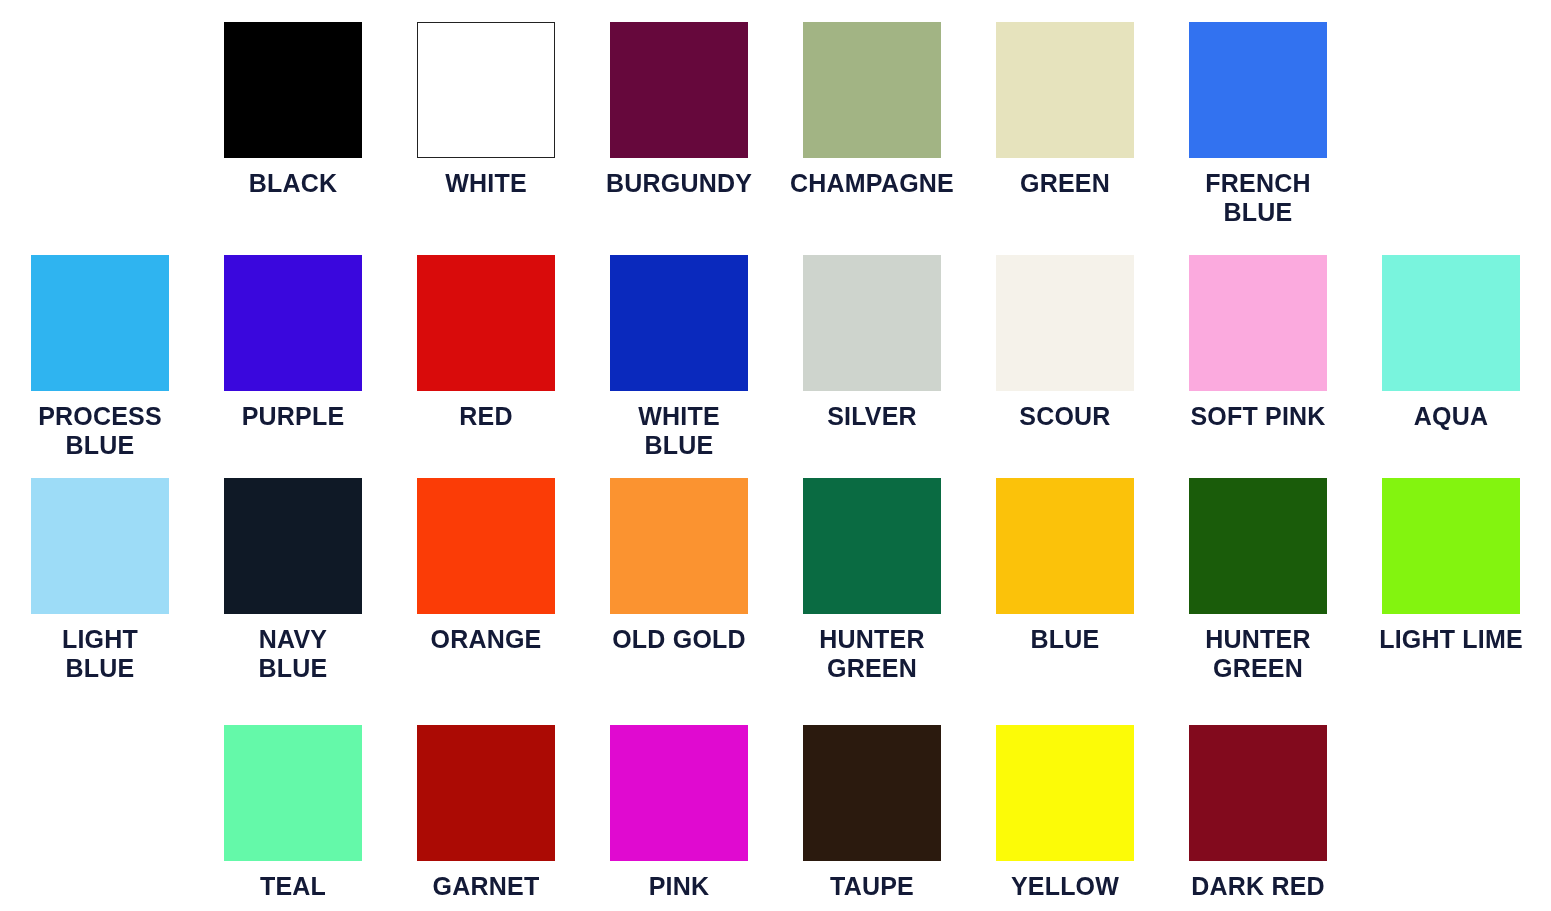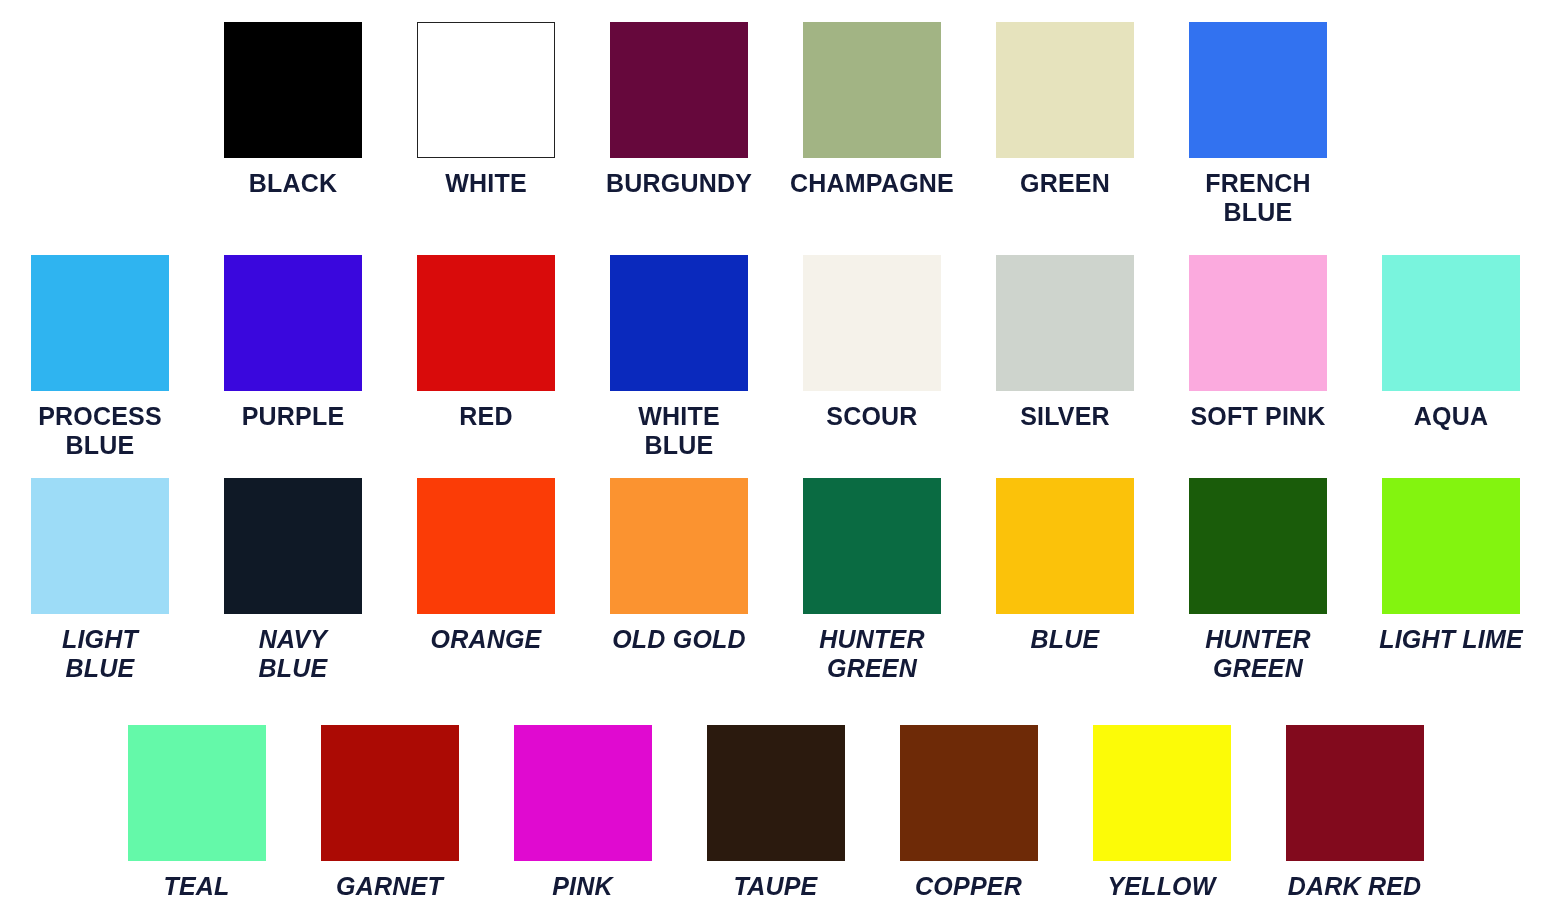--- a/index.html
+++ b/index.html
@@ -50,22 +50,22 @@
     color: #131a37;
     text-align: center;
     line-height: 1.14;
     letter-spacing: 0.2px;
     white-space: pre-line;
     font-family: "Liberation Sans", sans-serif;
   }
   
   #row-0 { top: 22px; }
   #row-1 { top: 255px; }
-  #row-2 { top: 478px; font-style: italic; }
-  #row-3 { top: 725px; font-style: italic; }
+  #row-2 { top: 478px; }
+  #row-3 { top: 725px; }
 </style>
 </head>
 <body>
 
 <div id="chart">
   <div class="swatch-row" id="row-0">
       <div class="swatch-cell">
         <div class="swatch-chip" title="#000000" style="background-color: rgb(0, 0, 0);"></div>
         <div class="swatch-label">BLACK</div>
       </div>
@@ -104,26 +104,26 @@
       <div class="swatch-cell">
         <div class="swatch-chip" title="#d90b0b" style="background-color: rgb(217, 11, 11);"></div>
         <div class="swatch-label">RED</div>
       </div>
       <div class="swatch-cell">
         <div class="swatch-chip" title="#0a29bd" style="background-color: rgb(10, 41, 189);"></div>
         <div class="swatch-label">WHITE
 BLUE</div>
       </div>
       <div class="swatch-cell">
+        <div class="swatch-chip" title="#ced4cd" style="background-color: rgb(206, 212, 205);"></div>
+        <div class="swatch-label">SILVER</div>
+      </div>
+      <div class="swatch-cell">
         <div class="swatch-chip" title="#f5f2ea" style="background-color: rgb(245, 242, 234);"></div>
         <div class="swatch-label">SCOUR</div>
-      </div>
-      <div class="swatch-cell">
-        <div class="swatch-chip" title="#ced4cd" style="background-color: rgb(206, 212, 205);"></div>
-        <div class="swatch-label">SILVER</div>
       </div>
       <div class="swatch-cell">
         <div class="swatch-chip" title="#fbaade" style="background-color: rgb(251, 170, 222);"></div>
         <div class="swatch-label">SOFT PINK</div>
       </div>
       <div class="swatch-cell">
         <div class="swatch-chip" title="#79f4dd" style="background-color: rgb(121, 244, 221);"></div>
         <div class="swatch-label">AQUA</div>
       </div>
     </div>
@@ -176,24 +176,20 @@
       </div>
       <div class="swatch-cell">
         <div class="swatch-chip" title="#e00ad0" style="background-color: rgb(224, 10, 208);"></div>
         <div class="swatch-label">PINK</div>
       </div>
       <div class="swatch-cell">
         <div class="swatch-chip" title="#2b1a0e" style="background-color: rgb(43, 26, 14);"></div>
         <div class="swatch-label">TAUPE</div>
       </div>
       <div class="swatch-cell">
-        <div class="swatch-chip" title="#6e2a07" style="background-color: rgb(110, 42, 7);"></div>
-        <div class="swatch-label">COPPER</div>
-      </div>
-      <div class="swatch-cell">
         <div class="swatch-chip" title="#fcfb07" style="background-color: rgb(252, 251, 7);"></div>
         <div class="swatch-label">YELLOW</div>
       </div>
       <div class="swatch-cell">
         <div class="swatch-chip" title="#820a1d" style="background-color: rgb(130, 10, 29);"></div>
         <div class="swatch-label">DARK RED</div>
       </div>
     </div>
 </div>
 

